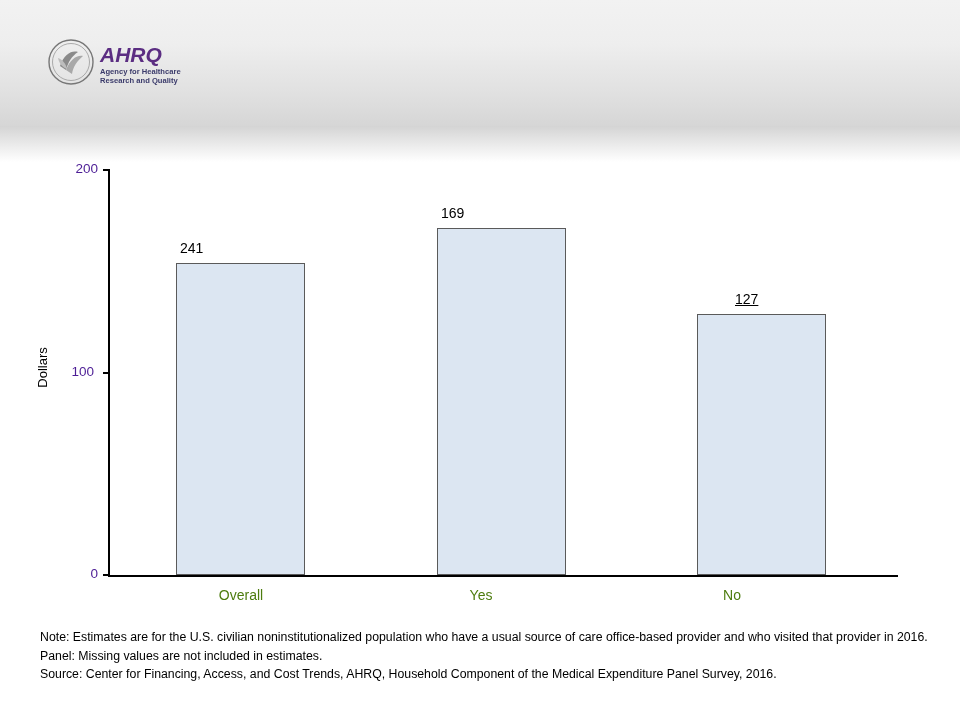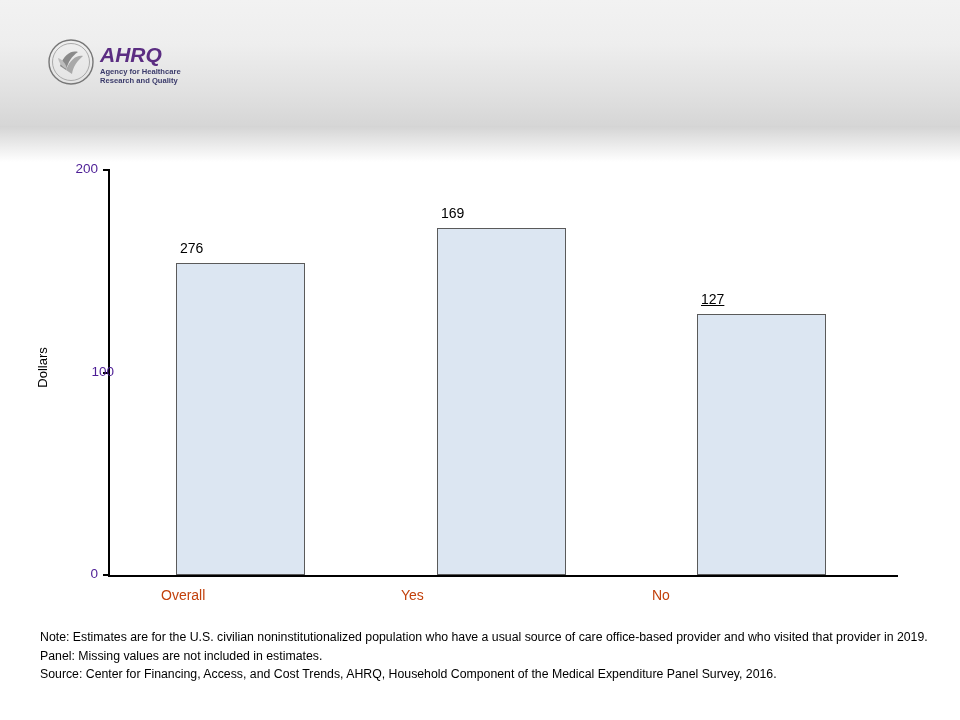--- a/index.html
+++ b/index.html
@@ -120,23 +120,23 @@
   }
   .bar-value {
     position: absolute;
     width: 120px;
     font-size: 14px;
     color: #000000;
   }
   .cat-label {
     position: absolute;
     width: 160px;
-    text-align: left;
+    text-align: center;
     font-size: 14px;
-    color: #c2410c;
+    color: #4d7c0f;
     top: 587px;
   }
   
   .notes {
     position: absolute;
     left: 40px;
     top: 628px;
     width: 890px;
     font-size: 12.3px;
     color: #000000;
@@ -177,35 +177,35 @@
     <div class="y-axis-line"></div>
     <div class="x-axis-line"></div>
 
     <div class="ylabel-text">Dollars</div>
 
     <div class="tick" style="left:103px; top:169px;"></div>
     <div class="tick" style="left:103px; top:372px;"></div>
     <div class="tick" style="left:103px; top:574px;"></div>
 
     <div class="ytick-label" style="left:52px; top:161px;">200</div>
-    <div class="ytick-label" style="left:68px; top:364px;">100</div>
+    <div class="ytick-label" style="left:48px; top:364px;">100</div>
     <div class="ytick-label" style="left:52px; top:566px;">0</div>
 
     <div class="bar" style="left:176px; top:263px; width:129px; height:312px;"></div>
-    <div class="bar-value" style="left:180px; top:240px;">276</div>
+    <div class="bar-value" style="left:180px; top:240px;">241</div>
     <div class="cat-label" style="left:161px;">Overall</div>
 
     <div class="bar" style="left:437px; top:228px; width:129px; height:347px;"></div>
     <div class="bar-value" style="left:441px; top:205px;">169</div>
     <div class="cat-label" style="left:401px;">Yes</div>
 
     <div class="bar" style="left:697px; top:314px; width:129px; height:261px;"></div>
-    <div class="bar-value" style="left:701px; top:291px;text-decoration:underline;">127</div>
+    <div class="bar-value" style="left:735px; top:291px;text-decoration:underline;">127</div>
     <div class="cat-label" style="left:652px;">No</div>
   </div>
 
   <div class="notes">
-    <div>Note: Estimates are for the U.S. civilian noninstitutionalized population who have a usual source of care office-based provider and who visited that provider in 2019.</div>
+    <div>Note: Estimates are for the U.S. civilian noninstitutionalized population who have a usual source of care office-based provider and who visited that provider in 2016.</div>
     <div>Panel: Missing values are not included in estimates.</div>
     <div>Source: Center for Financing, Access, and Cost Trends, AHRQ, Household Component of the Medical Expenditure Panel Survey, 2016.</div>
   </div>
 
 </div>
 
 </body></html>

